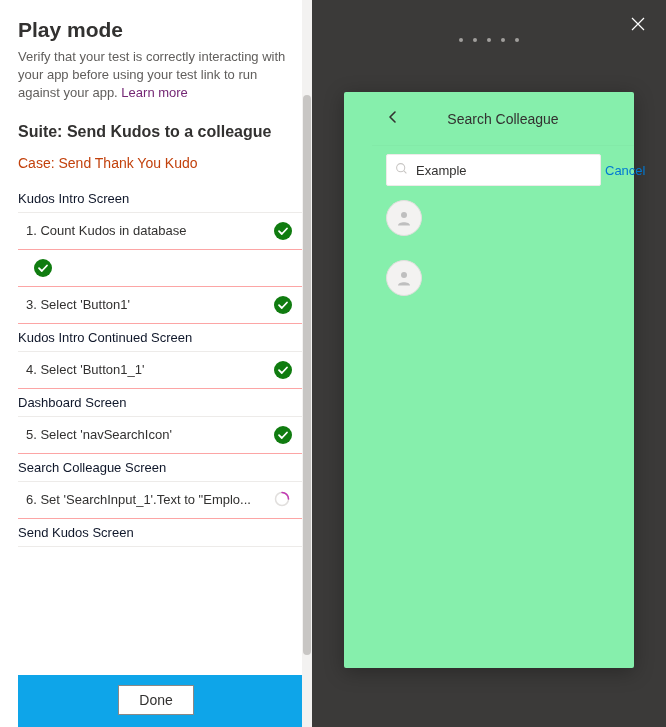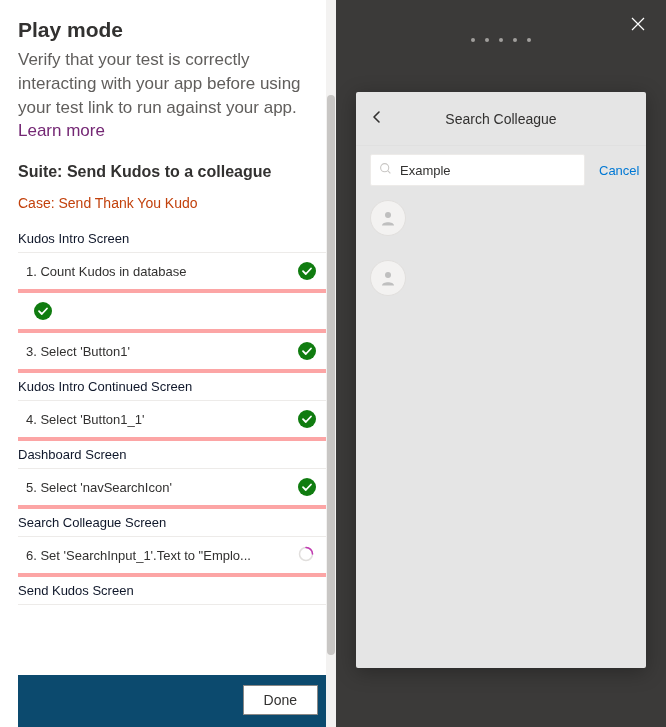--- a/index.html
+++ b/index.html
@@ -5,41 +5,41 @@
     * { box-sizing: border-box; margin: 0; padding: 0; }
     body {
       font-family: "Segoe UI", -apple-system, sans-serif;
       width: 666px;
       height: 727px;
       display: flex;
       background: #fff;
       overflow: hidden;
     }
     .left-panel {
-      width: 336px;
+      width: 312px;
       height: 100%;
       background: #fff;
       padding: 18px 0 0 18px;
       display: flex;
       flex-direction: column;
       position: relative;
     }
     .left-panel-content {
       flex: 1;
       overflow-y: auto;
       padding-right: 2px;
     }
     .page-title {
       font-size: 21px;
       font-weight: 600;
       color: #323130;
       margin-bottom: 6px;
     }
     .page-desc {
-      font-size: 17px;
+      font-size: 13px;
       color: #605e5c;
       line-height: 1.4;
       margin-bottom: 20px;
       padding-right: 20px;
     }
     .learn-link {
       color: #742774;
       text-decoration: none;
       cursor: pointer;
     }
@@ -61,21 +61,21 @@
       border-bottom: 1px solid #edebe9;
       margin-left: -18px;
       padding-left: 18px;
       padding-right: 18px;
     }
     .step-row {
       display: flex;
       align-items: center;
       justify-content: space-between;
       padding: 9px 18px 9px 26px;
-      border-bottom: 4px solid #fca5a5;
+      border-bottom: 1px solid #fca5a5;
       font-size: 13px;
       color: #323130;
       margin-left: -18px;
       cursor: pointer;
     }
     .step-label {
       white-space: nowrap;
       overflow: hidden;
       text-overflow: ellipsis;
       flex: 1;
@@ -98,23 +98,23 @@
       position: absolute;
       top: 95px;
       right: 1px;
       width: 8px;
       height: 560px;
       background: #c8c6c4;
       border-radius: 4px;
     }
     .footer-row {
       display: flex;
-      justify-content: flex-end;
+      justify-content: center;
       padding: 10px 18px 12px 0;
-      background: #0c4a6e;
+      background: #0ea5e9;
     }
     .done-btn {
       border: 1px solid #8a8886;
       background: #fff;
       padding: 6px 20px;
       font-size: 14px;
       color: #323130;
       cursor: pointer;
     }
     .right-panel {
@@ -144,25 +144,26 @@
       width: 4px;
       height: 4px;
       border-radius: 50%;
       background: #a19f9d;
     }
     .phone-frame {
       position: absolute;
       top: 92px;
       width: 290px;
       height: 576px;
-      background: #e5e5e5;
+      background: #86efac;
       border-radius: 2px;
       box-shadow: 0 4px 20px rgba(0,0,0,0.3);
       display: flex;
       flex-direction: column;
+      padding-left: 28px;
     }
     .phone-header {
       display: flex;
       align-items: center;
       justify-content: center;
       height: 54px;
       position: relative;
       border-bottom: 1px solid rgba(0,0,0,0.02);
     }
     .back-chevron {
@@ -171,21 +172,21 @@
       cursor: pointer;
     }
     .phone-title {
       font-size: 14px;
       color: #323130;
     }
     .search-row {
       display: flex;
       align-items: center;
       padding: 8px 14px;
-      gap: 14px;
+      gap: 4px;
     }
     .search-box {
       flex: 1;
       display: flex;
       align-items: center;
       background: #fff;
       border: 1px solid #edebe9;
       border-radius: 2px;
       padding: 6px 8px;
       gap: 8px;

